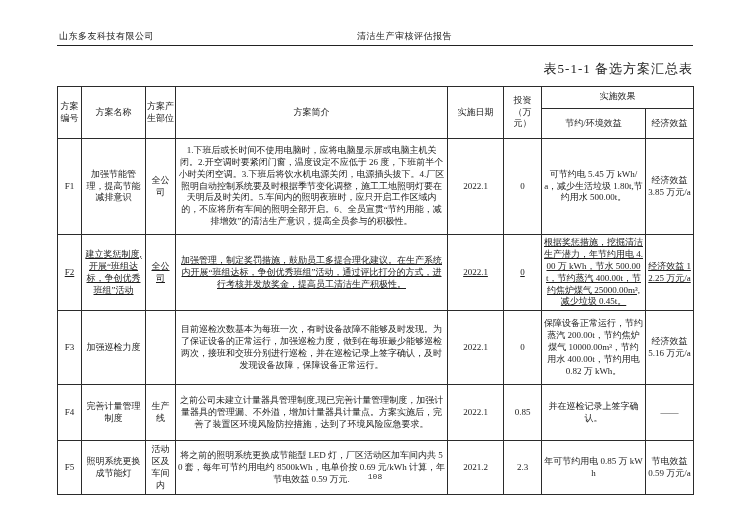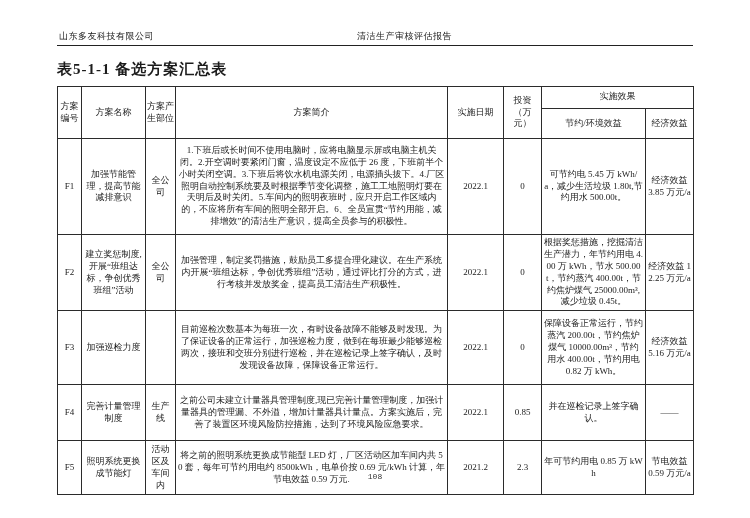--- a/index.html
+++ b/index.html
@@ -26,23 +26,23 @@
   .rh-report  { position: absolute; left: 300px; top: 0; letter-spacing: 0.5px; }
   .rh-rule {
     position: absolute;
     left: 0; right: 0; top: 45px;
     border-top: 1.5px solid #222;
   }
   
   .table-title {
     position: absolute;
     left: 0; right: 0; top: 60px;
-    text-align: left;
-    font-size: 15px;
-    font-weight: bold;
+    text-align: right;
+    font-size: 13px;
+    font-weight: normal;
     letter-spacing: 1px;
   }
   
   table.summary {
     position: absolute;
     left: 0; top: 86px;
     width: 636px;
     border-collapse: collapse;
     table-layout: fixed;
     font-size: 9px;
@@ -67,21 +67,21 @@
   col.c-econ { width: 48px; }
   td.brief {
     text-align: left;
     padding: 3px 5px;
     line-height: 1.33;
   }
   th.effect-head { height: 22px; font-family: Liberation Mono, monospace; }
   tr.hdr-row2 th { height: 30px; }
   td.id-cell { letter-spacing: 0; }
   tr.r1 td { height: 96px; margin-top: 24px; }
-  tr.r2 td { height: 72px; }
+  tr.r2 td { height: 72px; text-decoration: underline; }
   tr.r3 td { height: 74px; }
   tr.r4 td { height: 56px; }
   tr.r5 td { height: 54px; }
   
   .page-number {
     position: absolute;
     left: 0; right: 0; top: 472px;
     text-align: center;
     font-size: 8px;
     color: #333;

